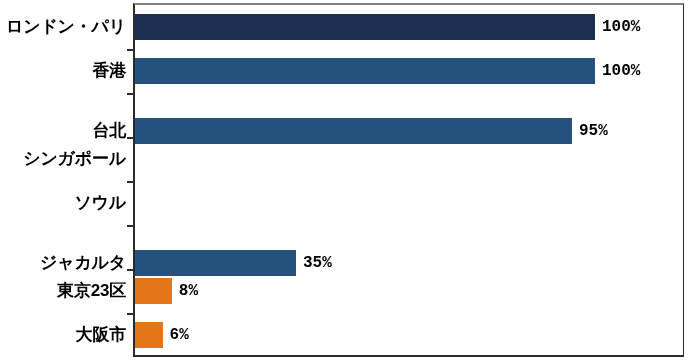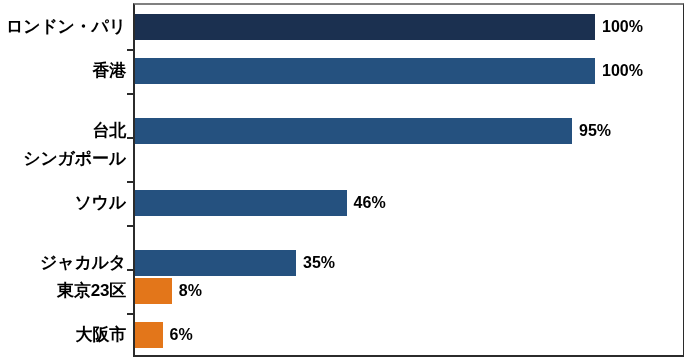--- a/index.html
+++ b/index.html
@@ -62,20 +62,21 @@
     color: #000000;
     white-space: nowrap;
     letter-spacing: -0.2px;
   }
   .bar-track {
     position: absolute;
     left: 135px;
     top: 0;
     height: 44px;
     right: 0;
+    font-family: Liberation Mono, monospace;
   }
   .bar {
     position: absolute;
     left: 0;
     top: 9px;
     height: 26px;
   }
   .bar-value {
     position: absolute;
     top: 9px;
@@ -126,24 +127,20 @@
           <div class="bar-value" style="left: 444px;">95%</div>
         </div>
       </div>
       <div class="tick" style="top: 132px;"></div>
       <div class="row" style="top: 132px;">
         <div class="cat-label">シンガポール</div>
       </div>
       <div class="tick" style="top: 176px;"></div>
       <div class="row" style="top: 176px;">
         <div class="cat-label">ソウル</div>
-        <div class="bar-track">
-          <div class="bar" style="width: 211.6px; background: rgb(37, 81, 127);"></div>
-          <div class="bar-value" style="left: 218.6px;">46%</div>
-        </div>
       </div>
       <div class="tick" style="top: 220px;"></div>
       <div class="row" style="top: 236px;">
         <div class="cat-label">ジャカルタ</div>
         <div class="bar-track">
           <div class="bar" style="width: 161px; background: rgb(37, 81, 127);"></div>
           <div class="bar-value" style="left: 168px;">35%</div>
         </div>
       </div>
       <div class="tick" style="top: 264px;"></div>

